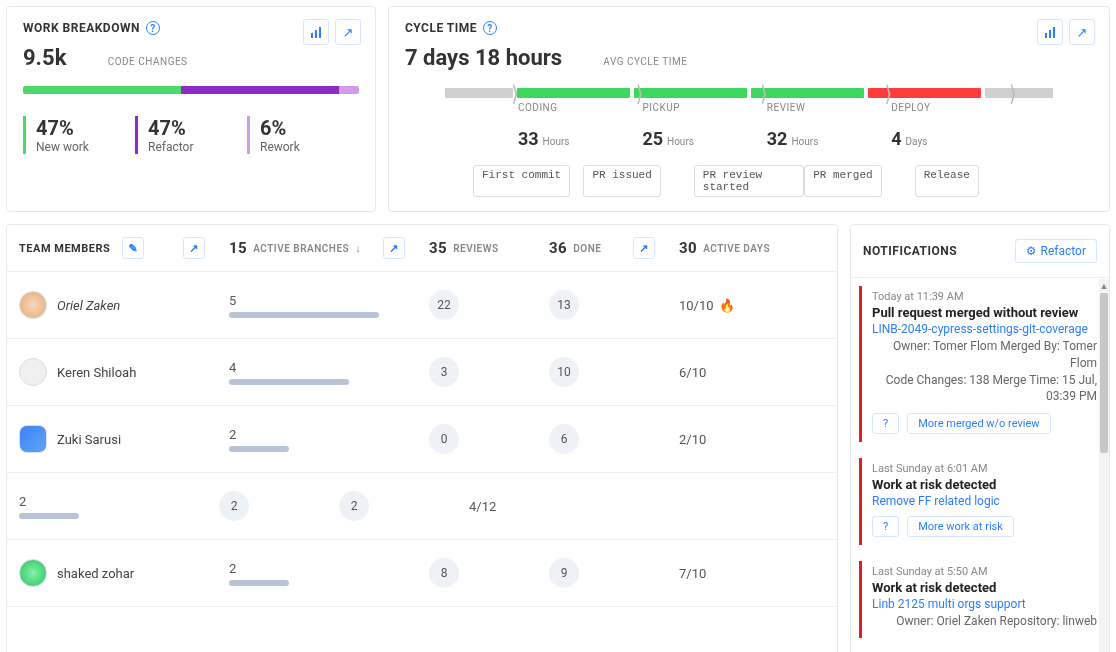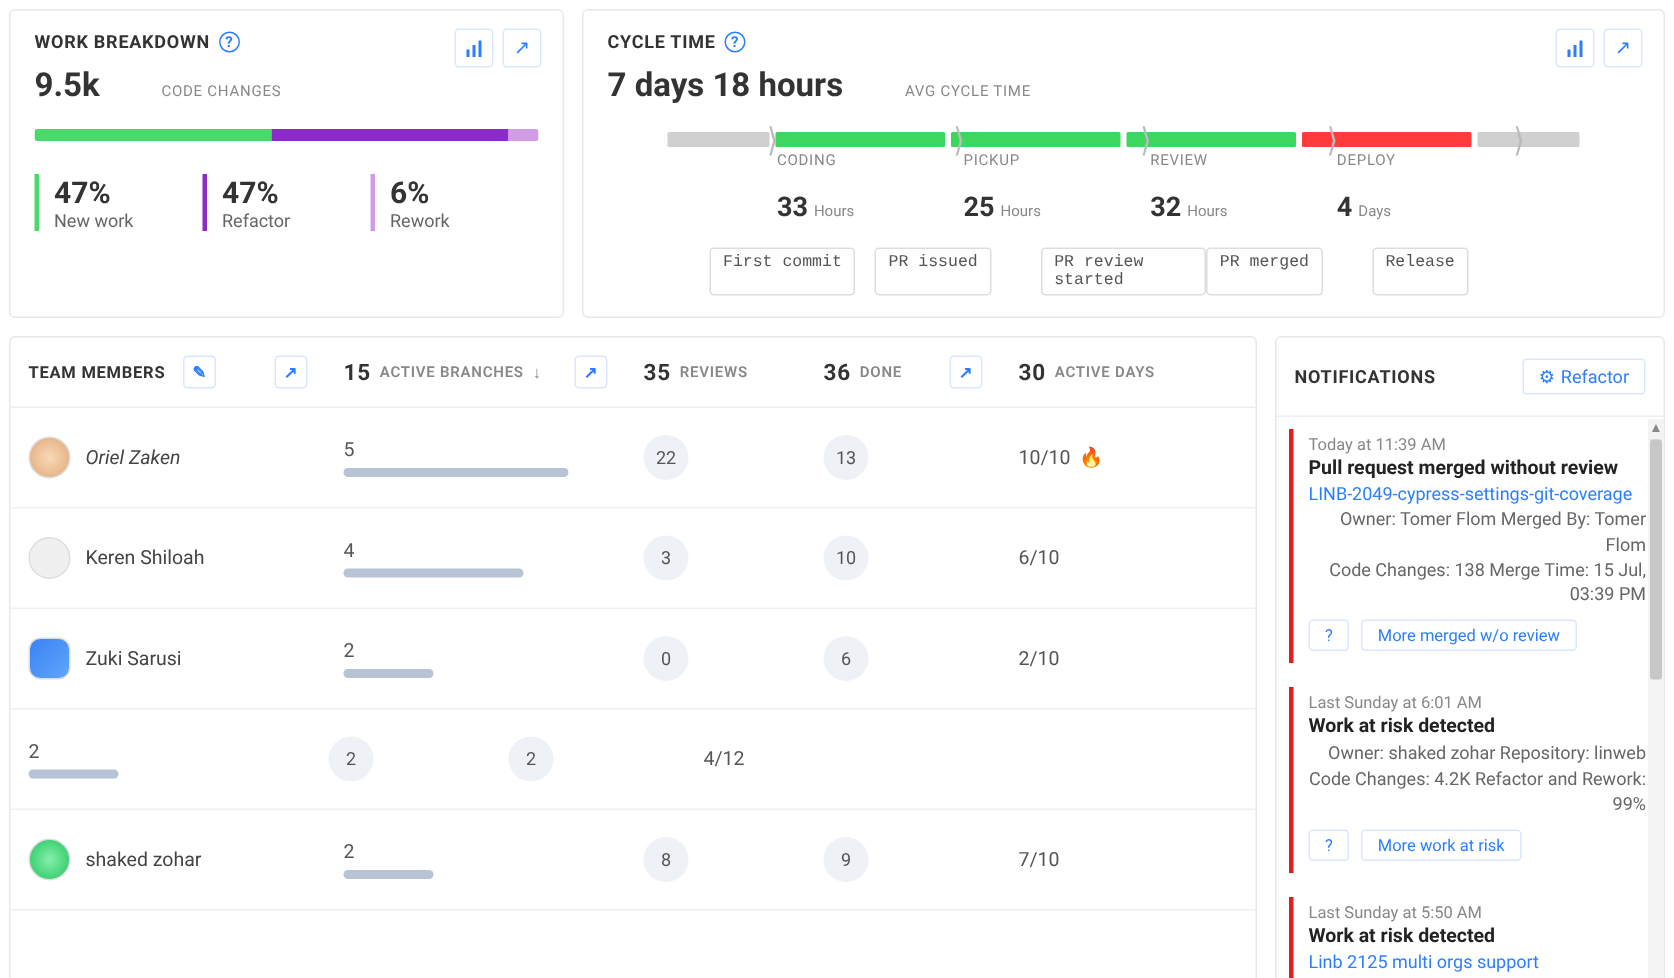--- a/index.html
+++ b/index.html
@@ -318,21 +318,21 @@
        <div class="notif-link">LINB-2049-cypress-settings-git-coverage</div>
        <div class="notif-meta">Owner: Tomer Flom   Merged By: Tomer Flom<br>Code Changes: 138   Merge Time: 15 Jul, 03:39 PM</div>
        <div class="notif-btns">
          <div class="nb">?</div>
          <div class="nb">More merged w/o review</div>
        </div>
      </div>
         <div class="notif-item">
        <div class="notif-time">Last Sunday at 6:01 AM</div>
        <div class="notif-headline">Work at risk detected</div>
-       <div class="notif-meta">Owner: shaked zohar Repository: linweb<br>Code Changes: 4.2K Refactor and Rework: 99%</div>
+       <div class="notif-link">Remove FF related logic</div>
        <div class="notif-btns">
          <div class="nb">?</div>
          <div class="nb">More work at risk</div>
        </div>
      </div>
         <div class="notif-item">
        <div class="notif-time">Last Sunday at 5:50 AM</div>
        <div class="notif-headline">Work at risk detected</div>
        <div class="notif-link">Linb 2125 multi orgs support</div>
        <div class="notif-meta">Owner: Oriel Zaken   Repository: linweb</div>

